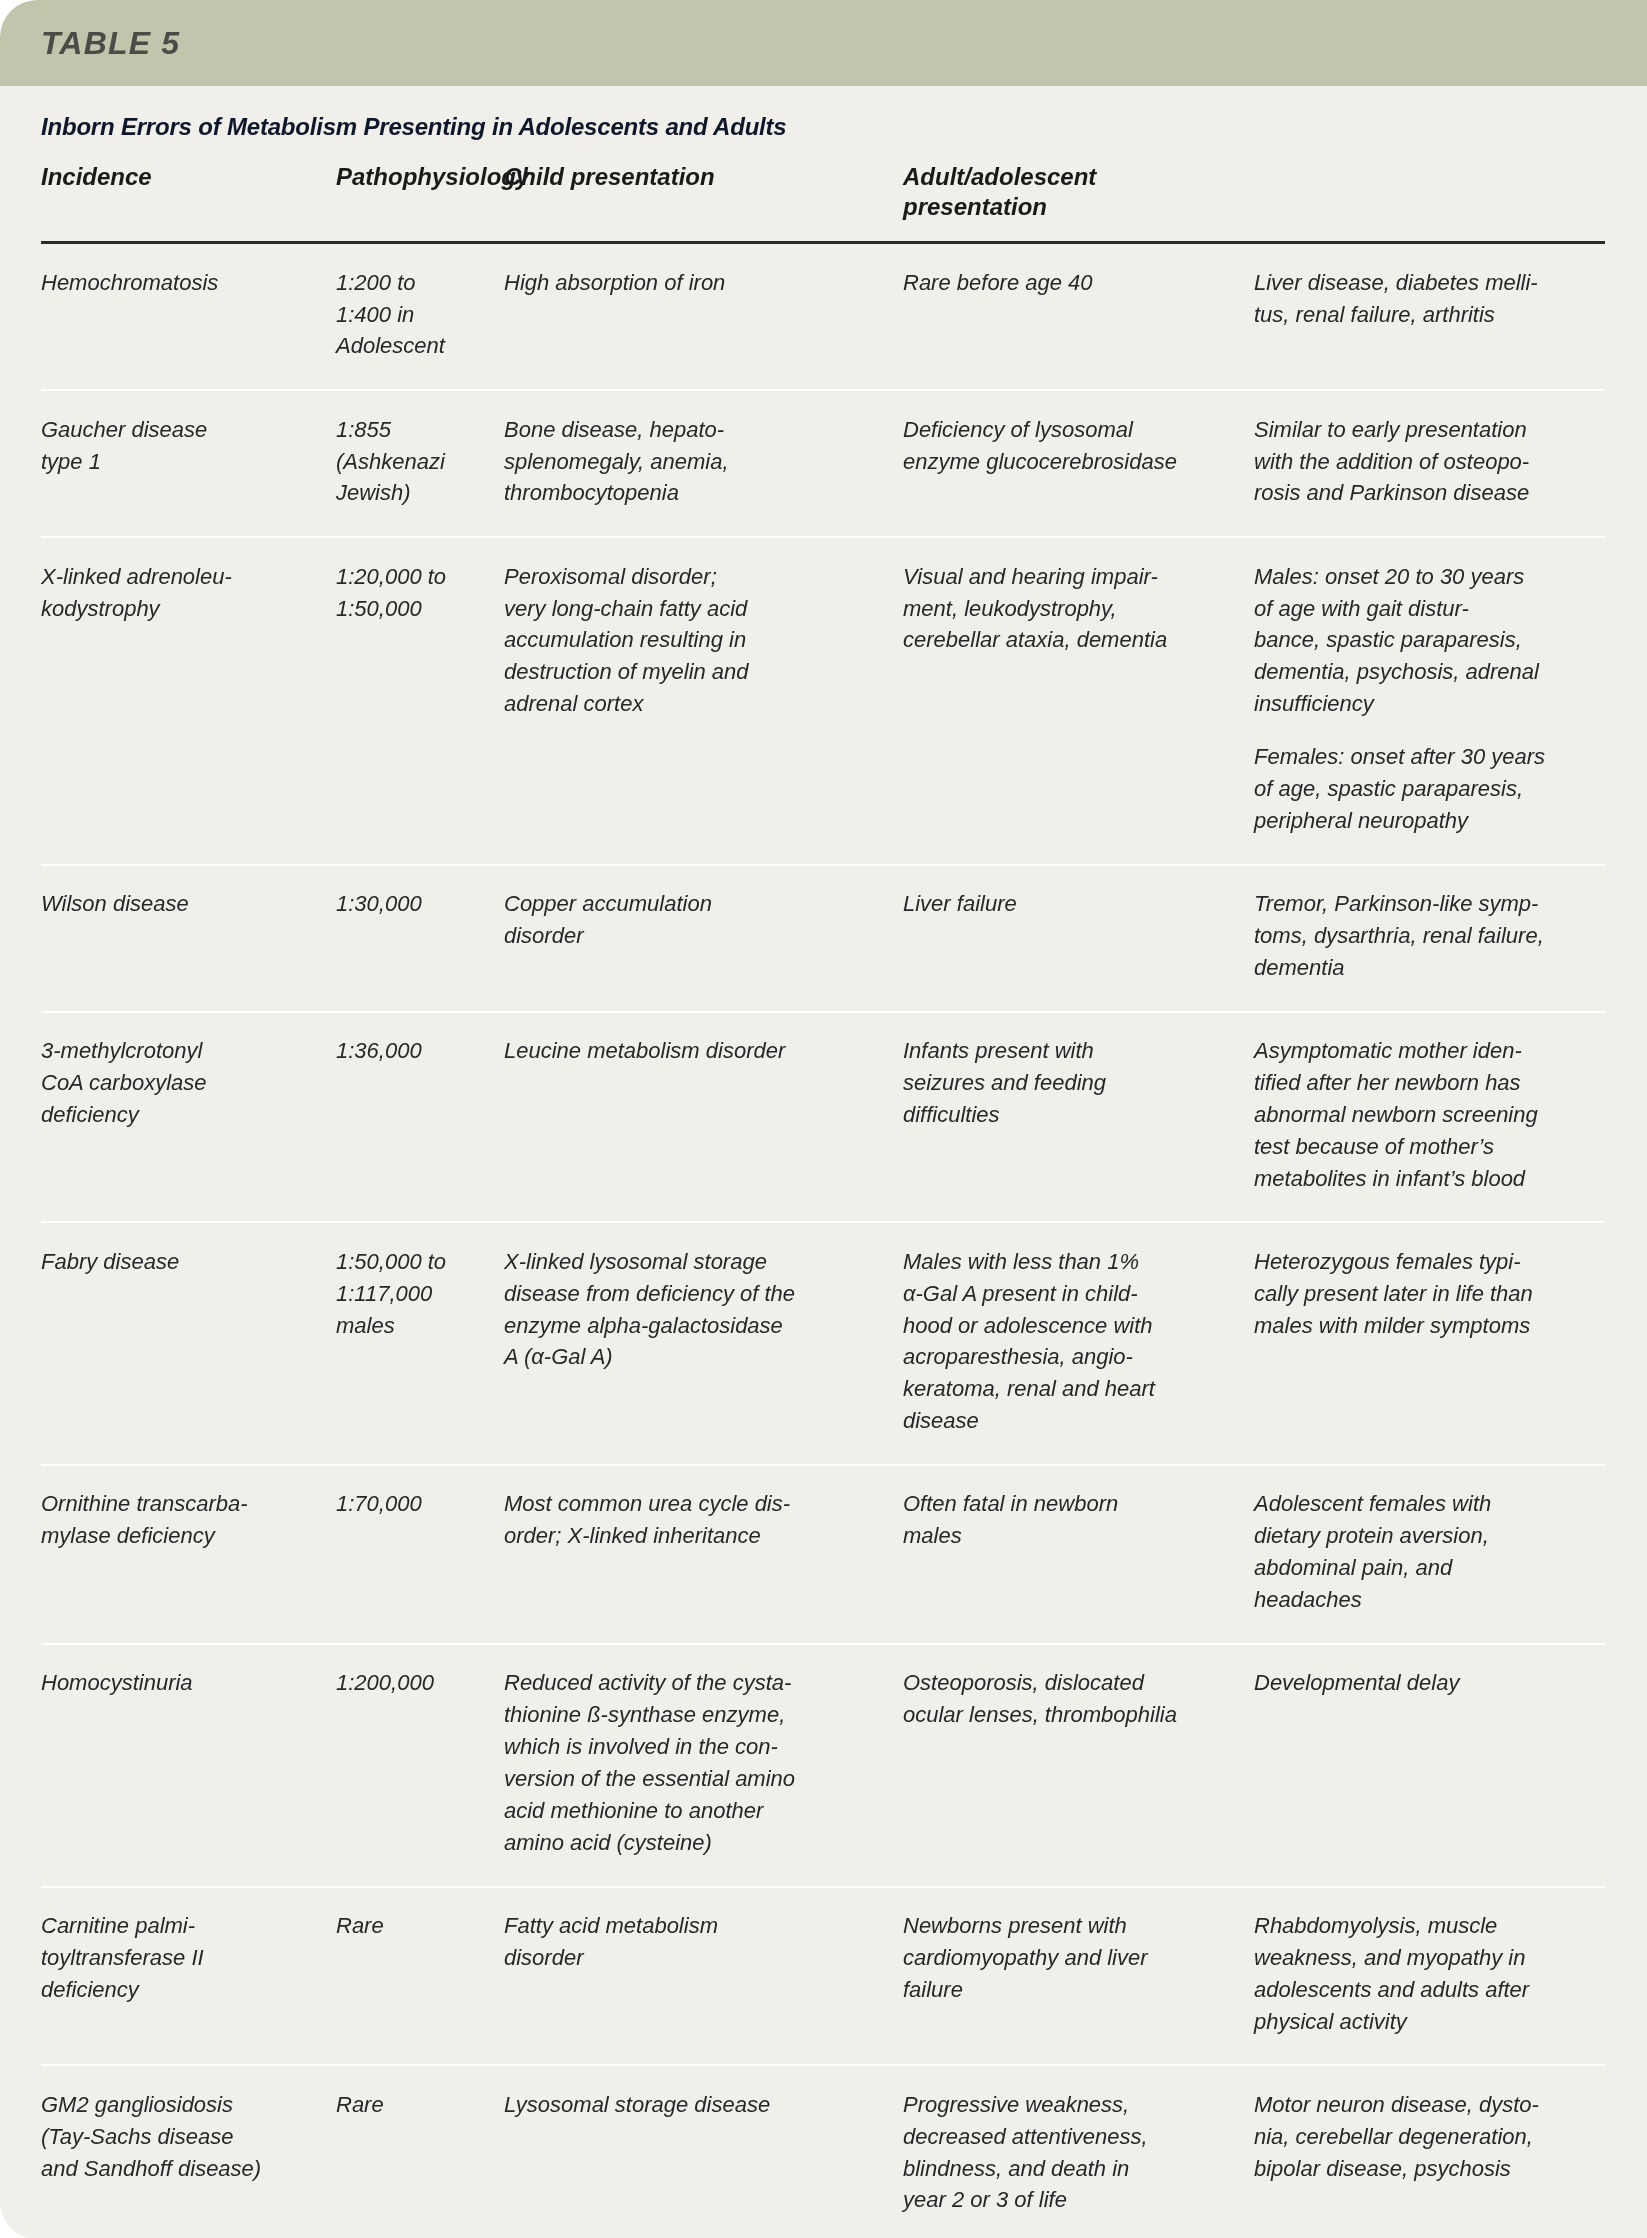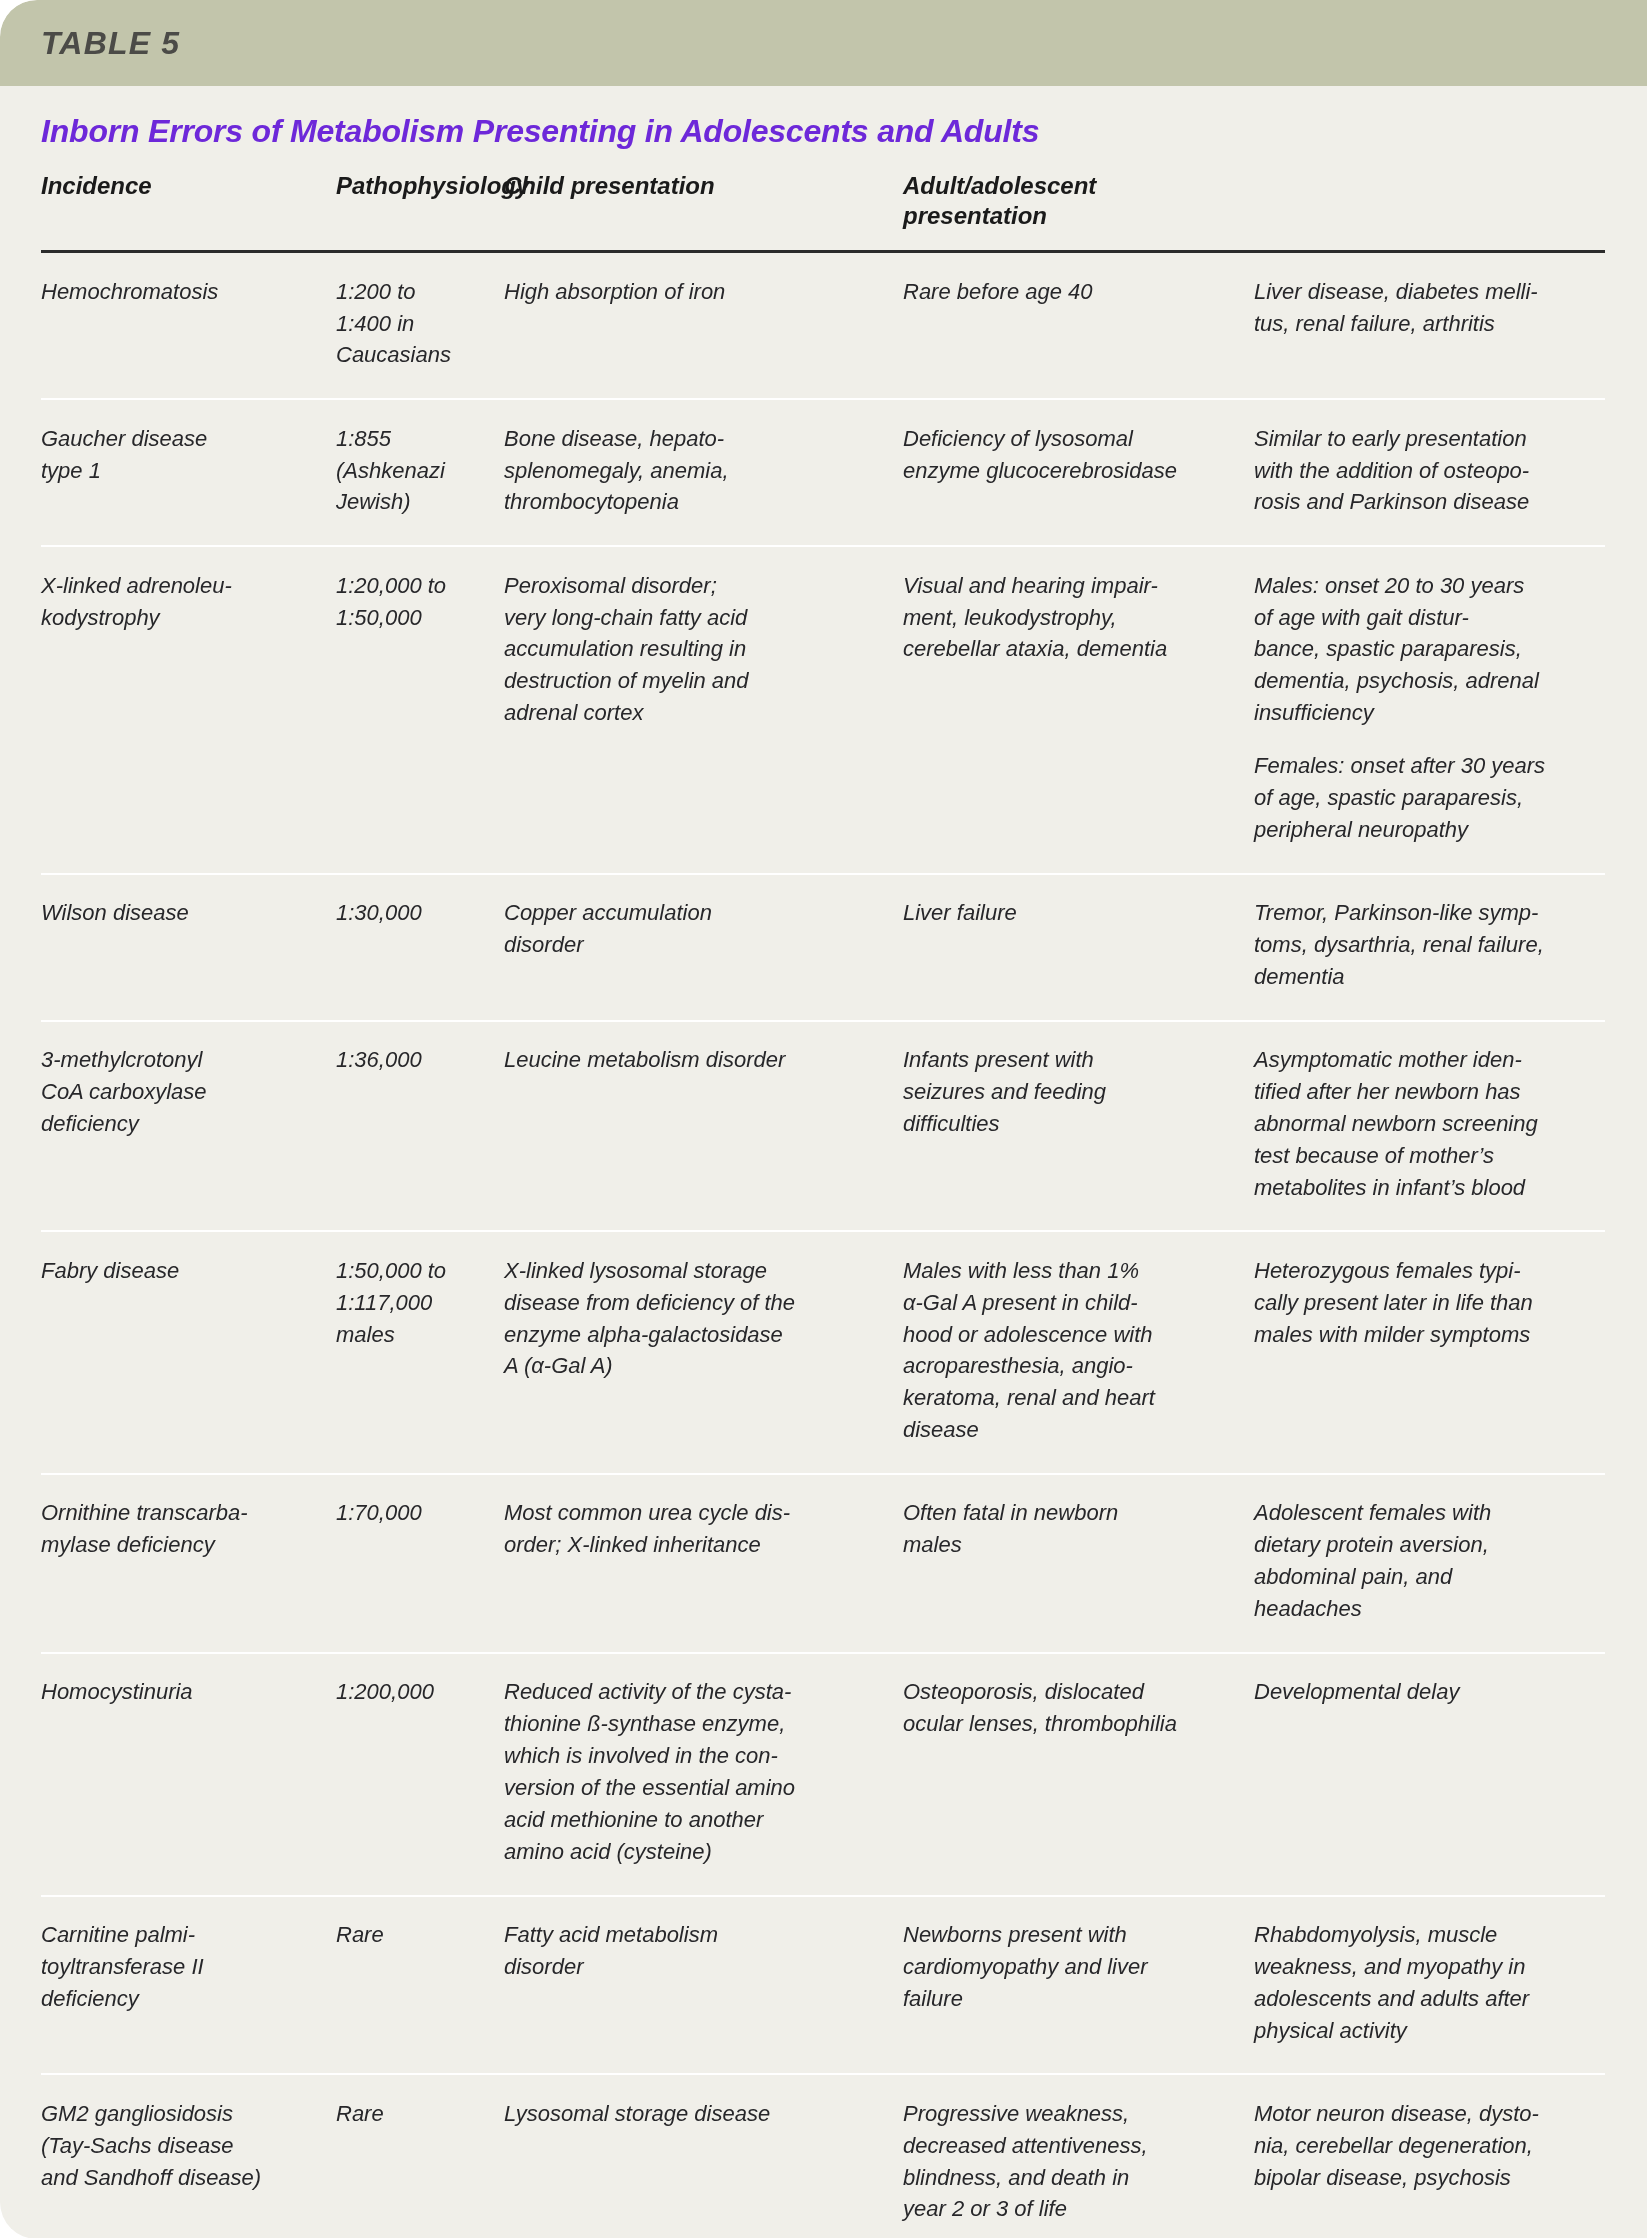--- a/index.html
+++ b/index.html
@@ -43,22 +43,22 @@
   .banner-label {
     font-size: 32px;
     font-weight: bold;
     letter-spacing: 1.2px;
     color: #4b4b47;
     font-family: "Liberation Sans", sans-serif;
   }
 
   
   .table-title {
-    color: #6d28d9;
-    font-size: 32px;
+    color: #0f172a;
+    font-size: 24px;
     font-weight: bold;
     padding: 27px 0 0 41px;
     letter-spacing: -0.2px;
   }
 
   
   .grid {
     margin: 21px 41px 0 41px;
     width: calc(100% - 83px);
   }
@@ -123,21 +123,21 @@
       <div class="head-cell">Adult/adolescent presentation</div>
     </div>
 
     <div class="head-rule"></div>
 
     <div id="rows-container">
         <div class="grid-row body-row">
           <div class="cell">Hemochromatosis</div>
           <div class="cell">1:200 to
 1:400 in
-Caucasians</div>
+Adolescent</div>
           <div class="cell">High absorption of iron</div>
           <div class="cell">Rare before age 40</div>
           <div class="cell"><div style="white-space: pre-line;">Liver disease, diabetes melli-
 tus, renal failure, arthritis</div></div>
         </div>
         <div class="grid-row body-row">
           <div class="cell">Gaucher disease
 type 1</div>
           <div class="cell">1:855
 (Ashkenazi

